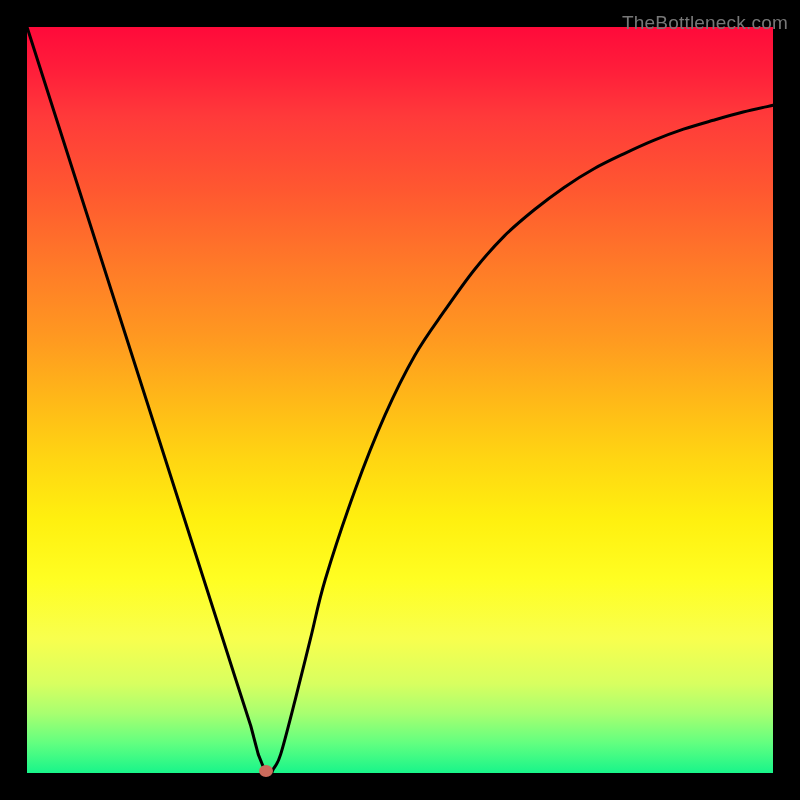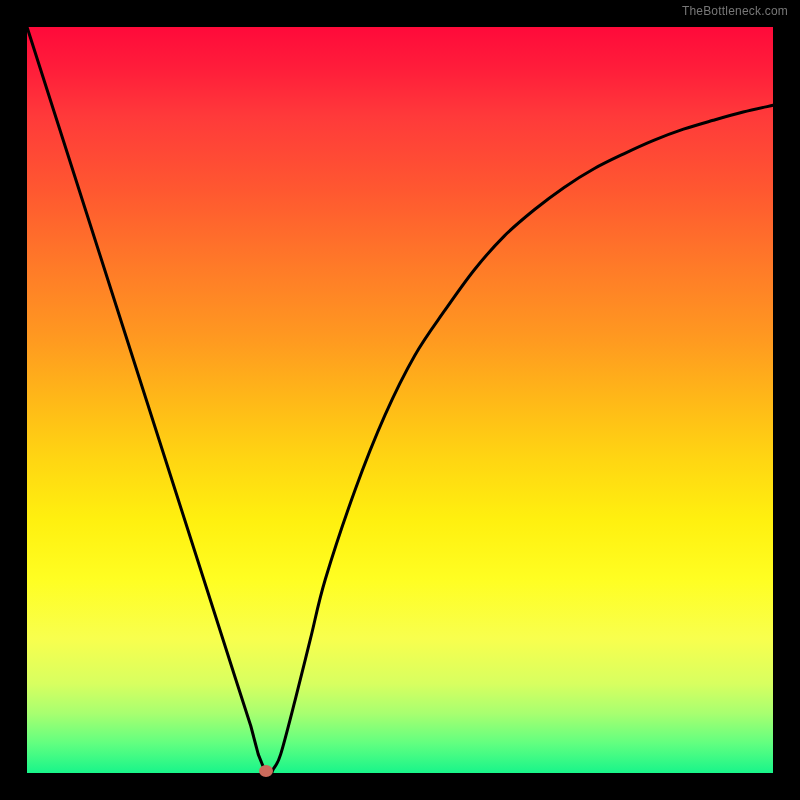--- a/index.html
+++ b/index.html
@@ -39,24 +39,24 @@
       #fffe22 74%,
       #f8ff4e 82%,
       #d8ff60 88%,
       #a8ff70 92%,
       #62ff80 96%,
       #18f58a 100%
     );
   }
   .watermark {
     position: absolute;
-    top: 4px;
+    top: 12px;
     right: 12px;
     color: #777;
-    font-size: 12px;
+    font-size: 19px;
     font-weight: 500;
     letter-spacing: 0.2px;
     user-select: none;
   }
   svg.curve {
     position: absolute;
     left: 0;
     top: 0;
     width: 746px;
     height: 746px;

